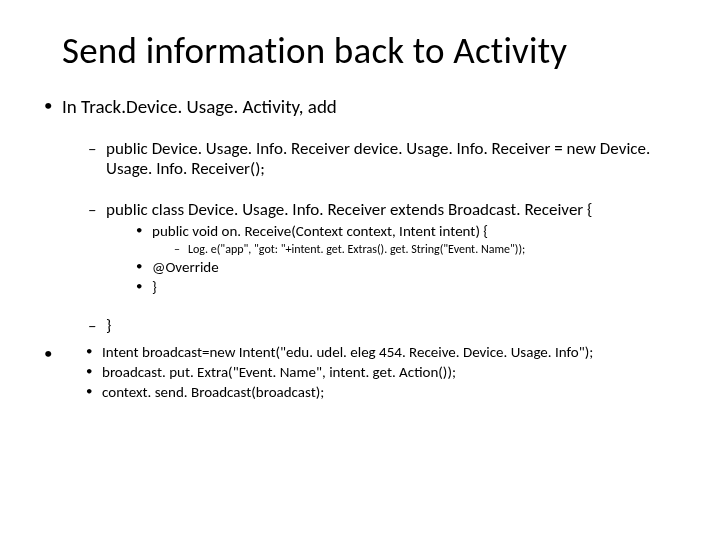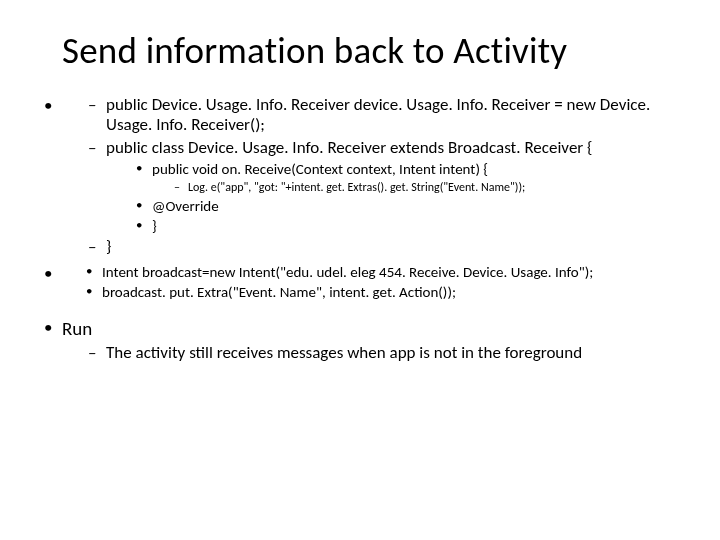--- a/index.html
+++ b/index.html
@@ -42,21 +42,21 @@
     content: "•";
     position: absolute;
     left: 4px;
     top: 0;
     font-size: 17px;
   }
   
   .l2 > li {
     font-size: 17px;
     padding-left: 22px;
-    margin-top: 2px;
+    margin-top: 20px;
     margin-bottom: 2px;
     line-height: 1.2;
   }
   .l2 > li::before {
     content: "–";
     position: absolute;
     left: 4px;
     top: 0;
     font-size: 17px;
   }
@@ -96,20 +96,21 @@
 </head>
 <body>
 
 <div class="slide">
 
   <div class="title">Send information back to Activity</div>
 
   <ul class="l1">
 
     <li>
+      <span>In Track.Device. Usage. Activity, add</span>
       <ul class="l2 indent-l2">
         <li>
           <span>public Device. Usage. Info. Receiver device. Usage. Info. Receiver = new Device. Usage. Info. Receiver();</span>
         </li>
         <li>
           <span>public class Device. Usage. Info. Receiver extends Broadcast. Receiver {</span>
           <ul class="l3 indent-l3">
             <li>
               <span>public void on. Receive(Context context, Intent intent) {</span>
               <ul class="l4 indent-l4">
@@ -133,27 +134,22 @@
     </li>
 
     <li>
       <ul class="l3 indent-l2" style="margin-top:6px;">
         <li>
           <span>Intent broadcast=new Intent("edu. udel. eleg 454. Receive. Device. Usage. Info");</span>
         </li>
         <li>
           <span>broadcast. put. Extra("Event. Name", intent. get. Action());</span>
         </li>
+        <li>
+          <span>context. send. Broadcast(broadcast);</span>
+        </li>
       </ul>
     </li>
 
-    <li class="gap-top">
-      <span>Run</span>
-      <ul class="l2 indent-l2">
-        <li>
-          <span>The activity still receives messages when app is not in the foreground</span>
-        </li>
-      </ul>
-    </li>
 
   </ul>
 
 </div>
 
 </body></html>

